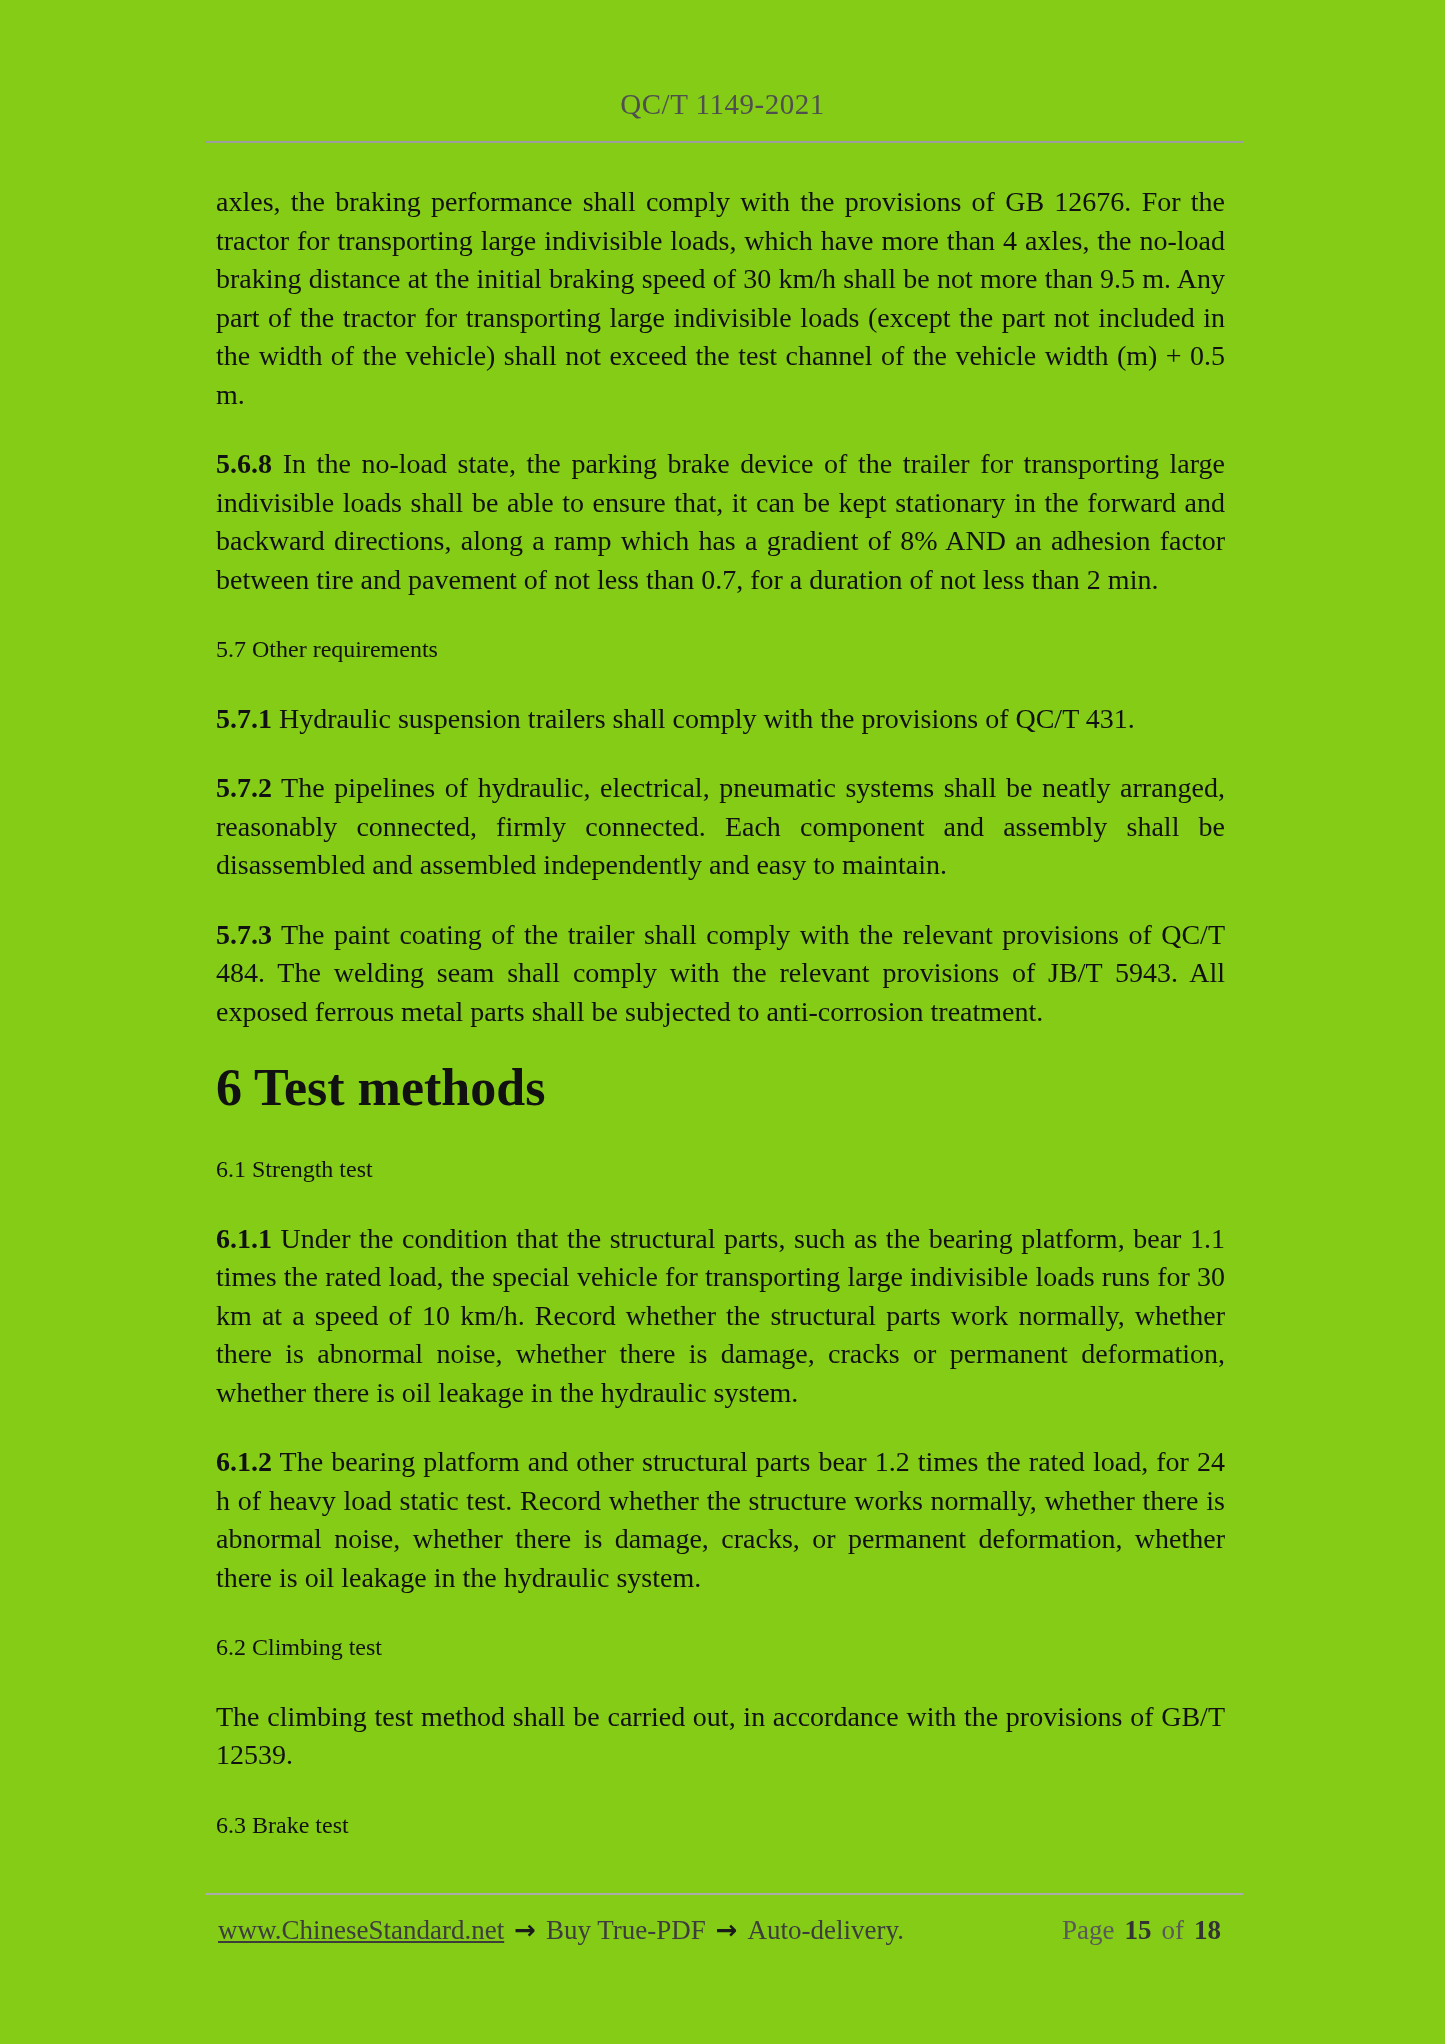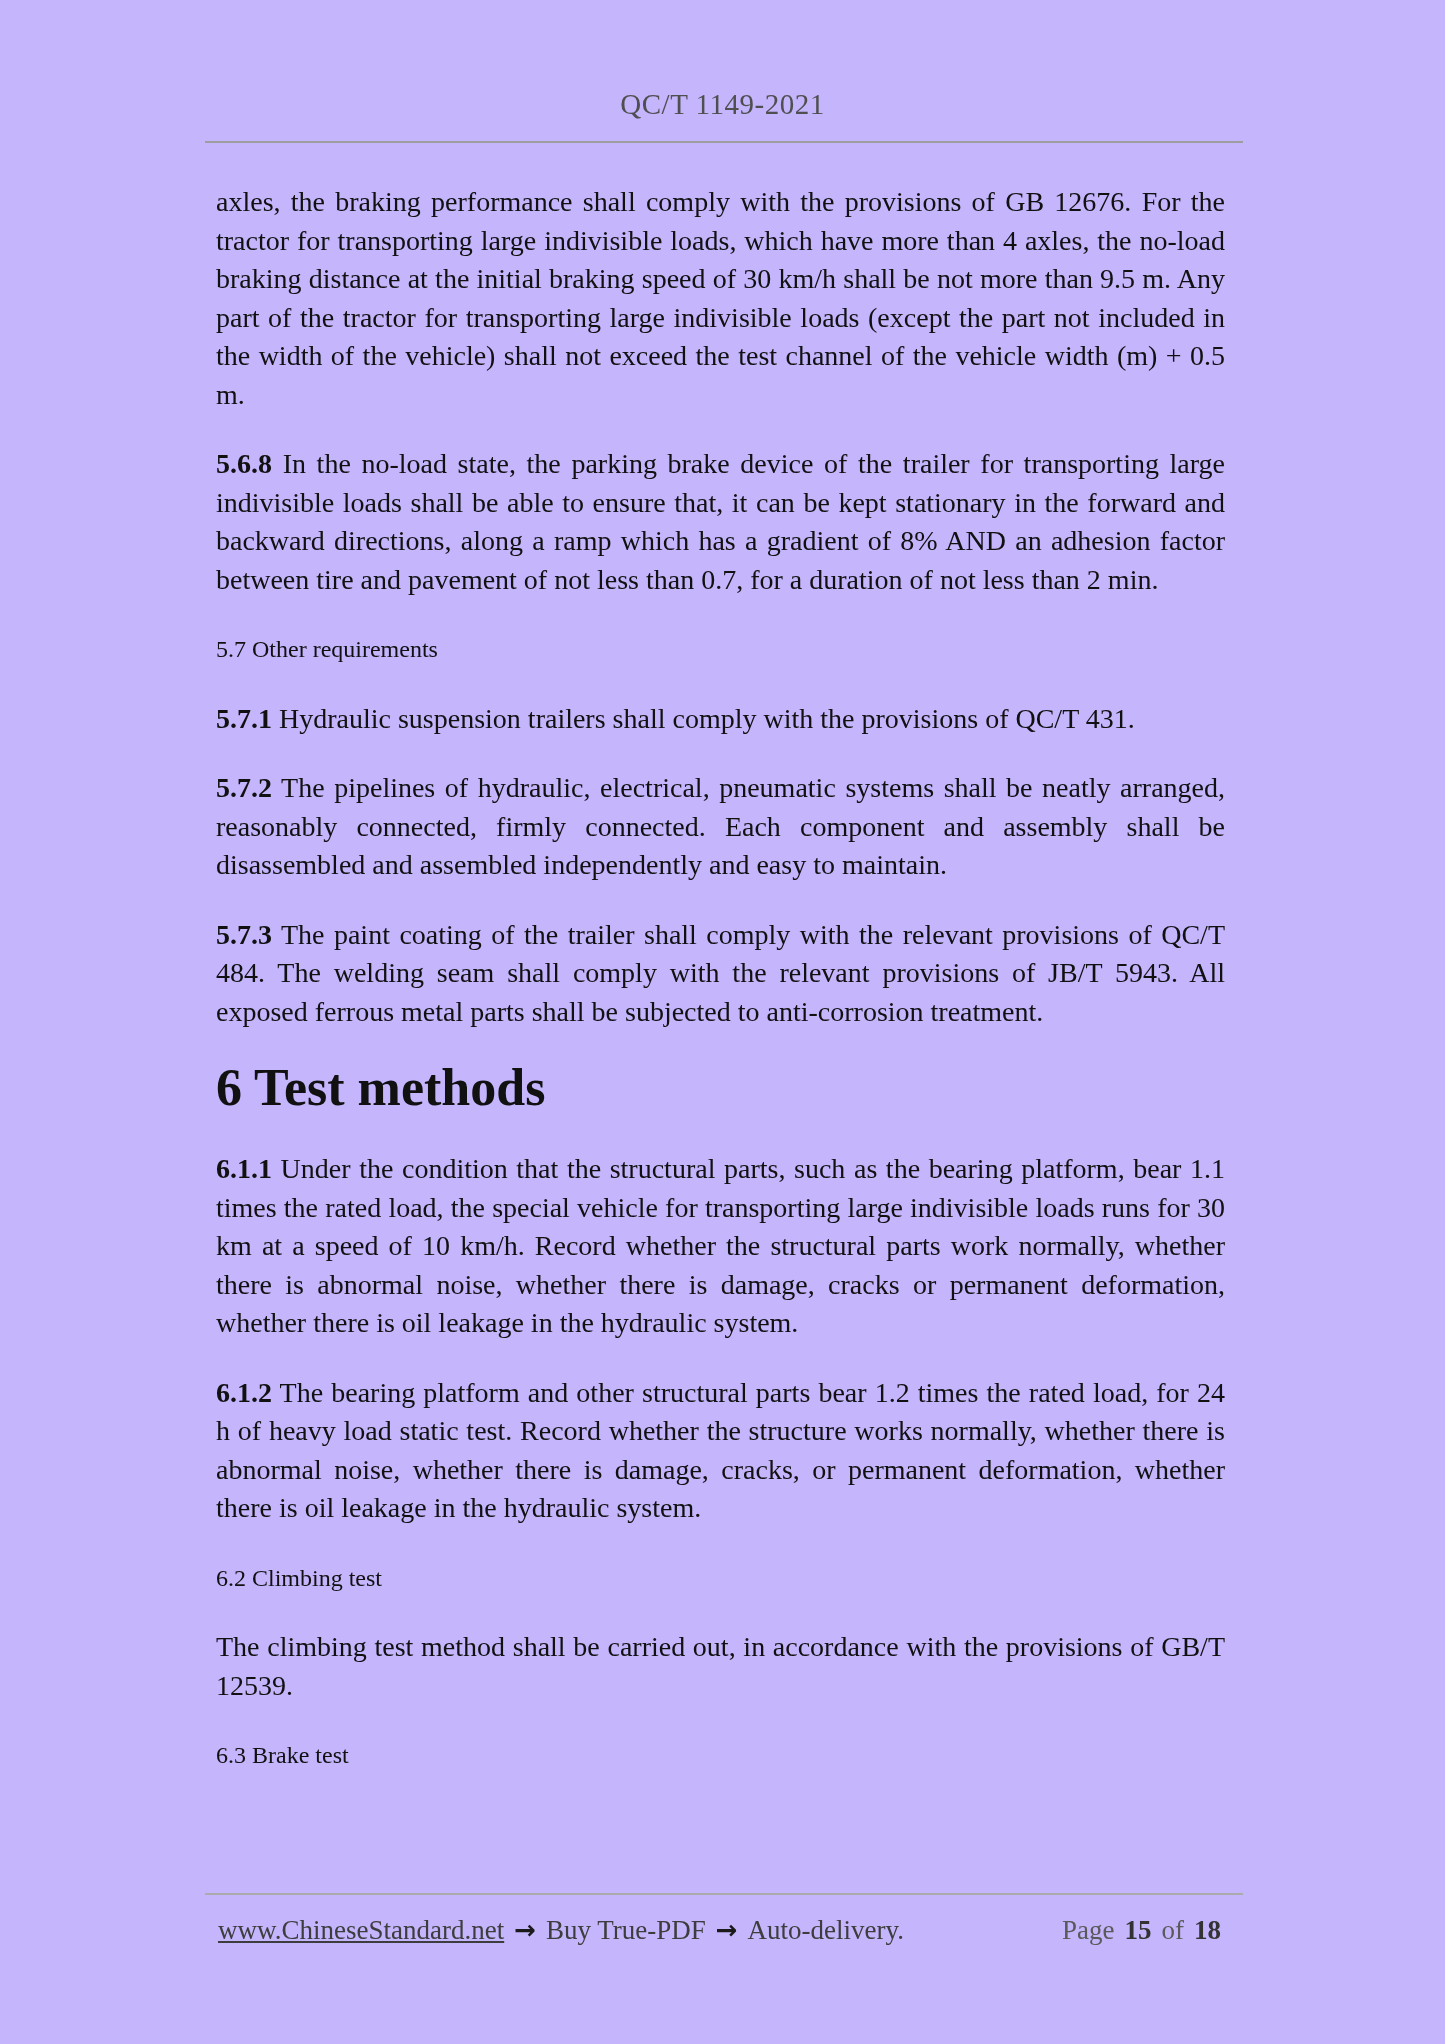--- a/index.html
+++ b/index.html
@@ -3,21 +3,21 @@
 <meta charset="utf-8">
 <title>Document</title>
 <style>
   * { box-sizing: border-box; }
   html, body { margin: 0; padding: 0; background: #ffffff; }
   .page {
     position: relative;
     width: 1445px;
     height: 2044px;
     margin: 0 auto;
-    background: #c4b5fd;
+    background: #84cc16;
     font-family: "Liberation Serif", serif;
     color: #111111;
     overflow: hidden;
   }
   .doc-header {
     position: absolute;
     top: 88px;
     left: 0;
     width: 100%;
     text-align: center;
@@ -123,20 +123,21 @@
     <h2 class="sub-heading">5.7 Other requirements</h2>
 
     <p class="body-para"><b class="clause-num">5.7.1</b> <span>Hydraulic suspension trailers shall comply with the provisions of QC/T 431.</span></p>
 
     <p class="body-para"><b class="clause-num">5.7.2</b> <span>The pipelines of hydraulic, electrical, pneumatic systems shall be neatly arranged, reasonably connected, firmly connected. Each component and assembly shall be disassembled and assembled independently and easy to maintain.</span></p>
 
     <p class="body-para"><b class="clause-num">5.7.3</b> <span>The paint coating of the trailer shall comply with the relevant provisions of QC/T 484. The welding seam shall comply with the relevant provisions of JB/T 5943. All exposed ferrous metal parts shall be subjected to anti-corrosion treatment.</span></p>
 
     <h1 class="main-heading">6 Test methods</h1>
 
+    <h2 class="sub-heading">6.1 Strength test</h2>
 
     <p class="body-para"><b class="clause-num">6.1.1</b> <span>Under the condition that the structural parts, such as the bearing platform, bear 1.1 times the rated load, the special vehicle for transporting large indivisible loads runs for 30 km at a speed of 10 km/h. Record whether the structural parts work normally, whether there is abnormal noise, whether there is damage, cracks or permanent deformation, whether there is oil leakage in the hydraulic system.</span></p>
 
     <p class="body-para"><b class="clause-num">6.1.2</b> <span>The bearing platform and other structural parts bear 1.2 times the rated load, for 24 h of heavy load static test. Record whether the structure works normally, whether there is abnormal noise, whether there is damage, cracks, or permanent deformation, whether there is oil leakage in the hydraulic system.</span></p>
 
     <h2 class="sub-heading">6.2 Climbing test</h2>
 
     <p class="body-para">The climbing test method shall be carried out, in accordance with the provisions of GB/T 12539.</p>
 
     <h2 class="sub-heading">6.3 Brake test</h2>

